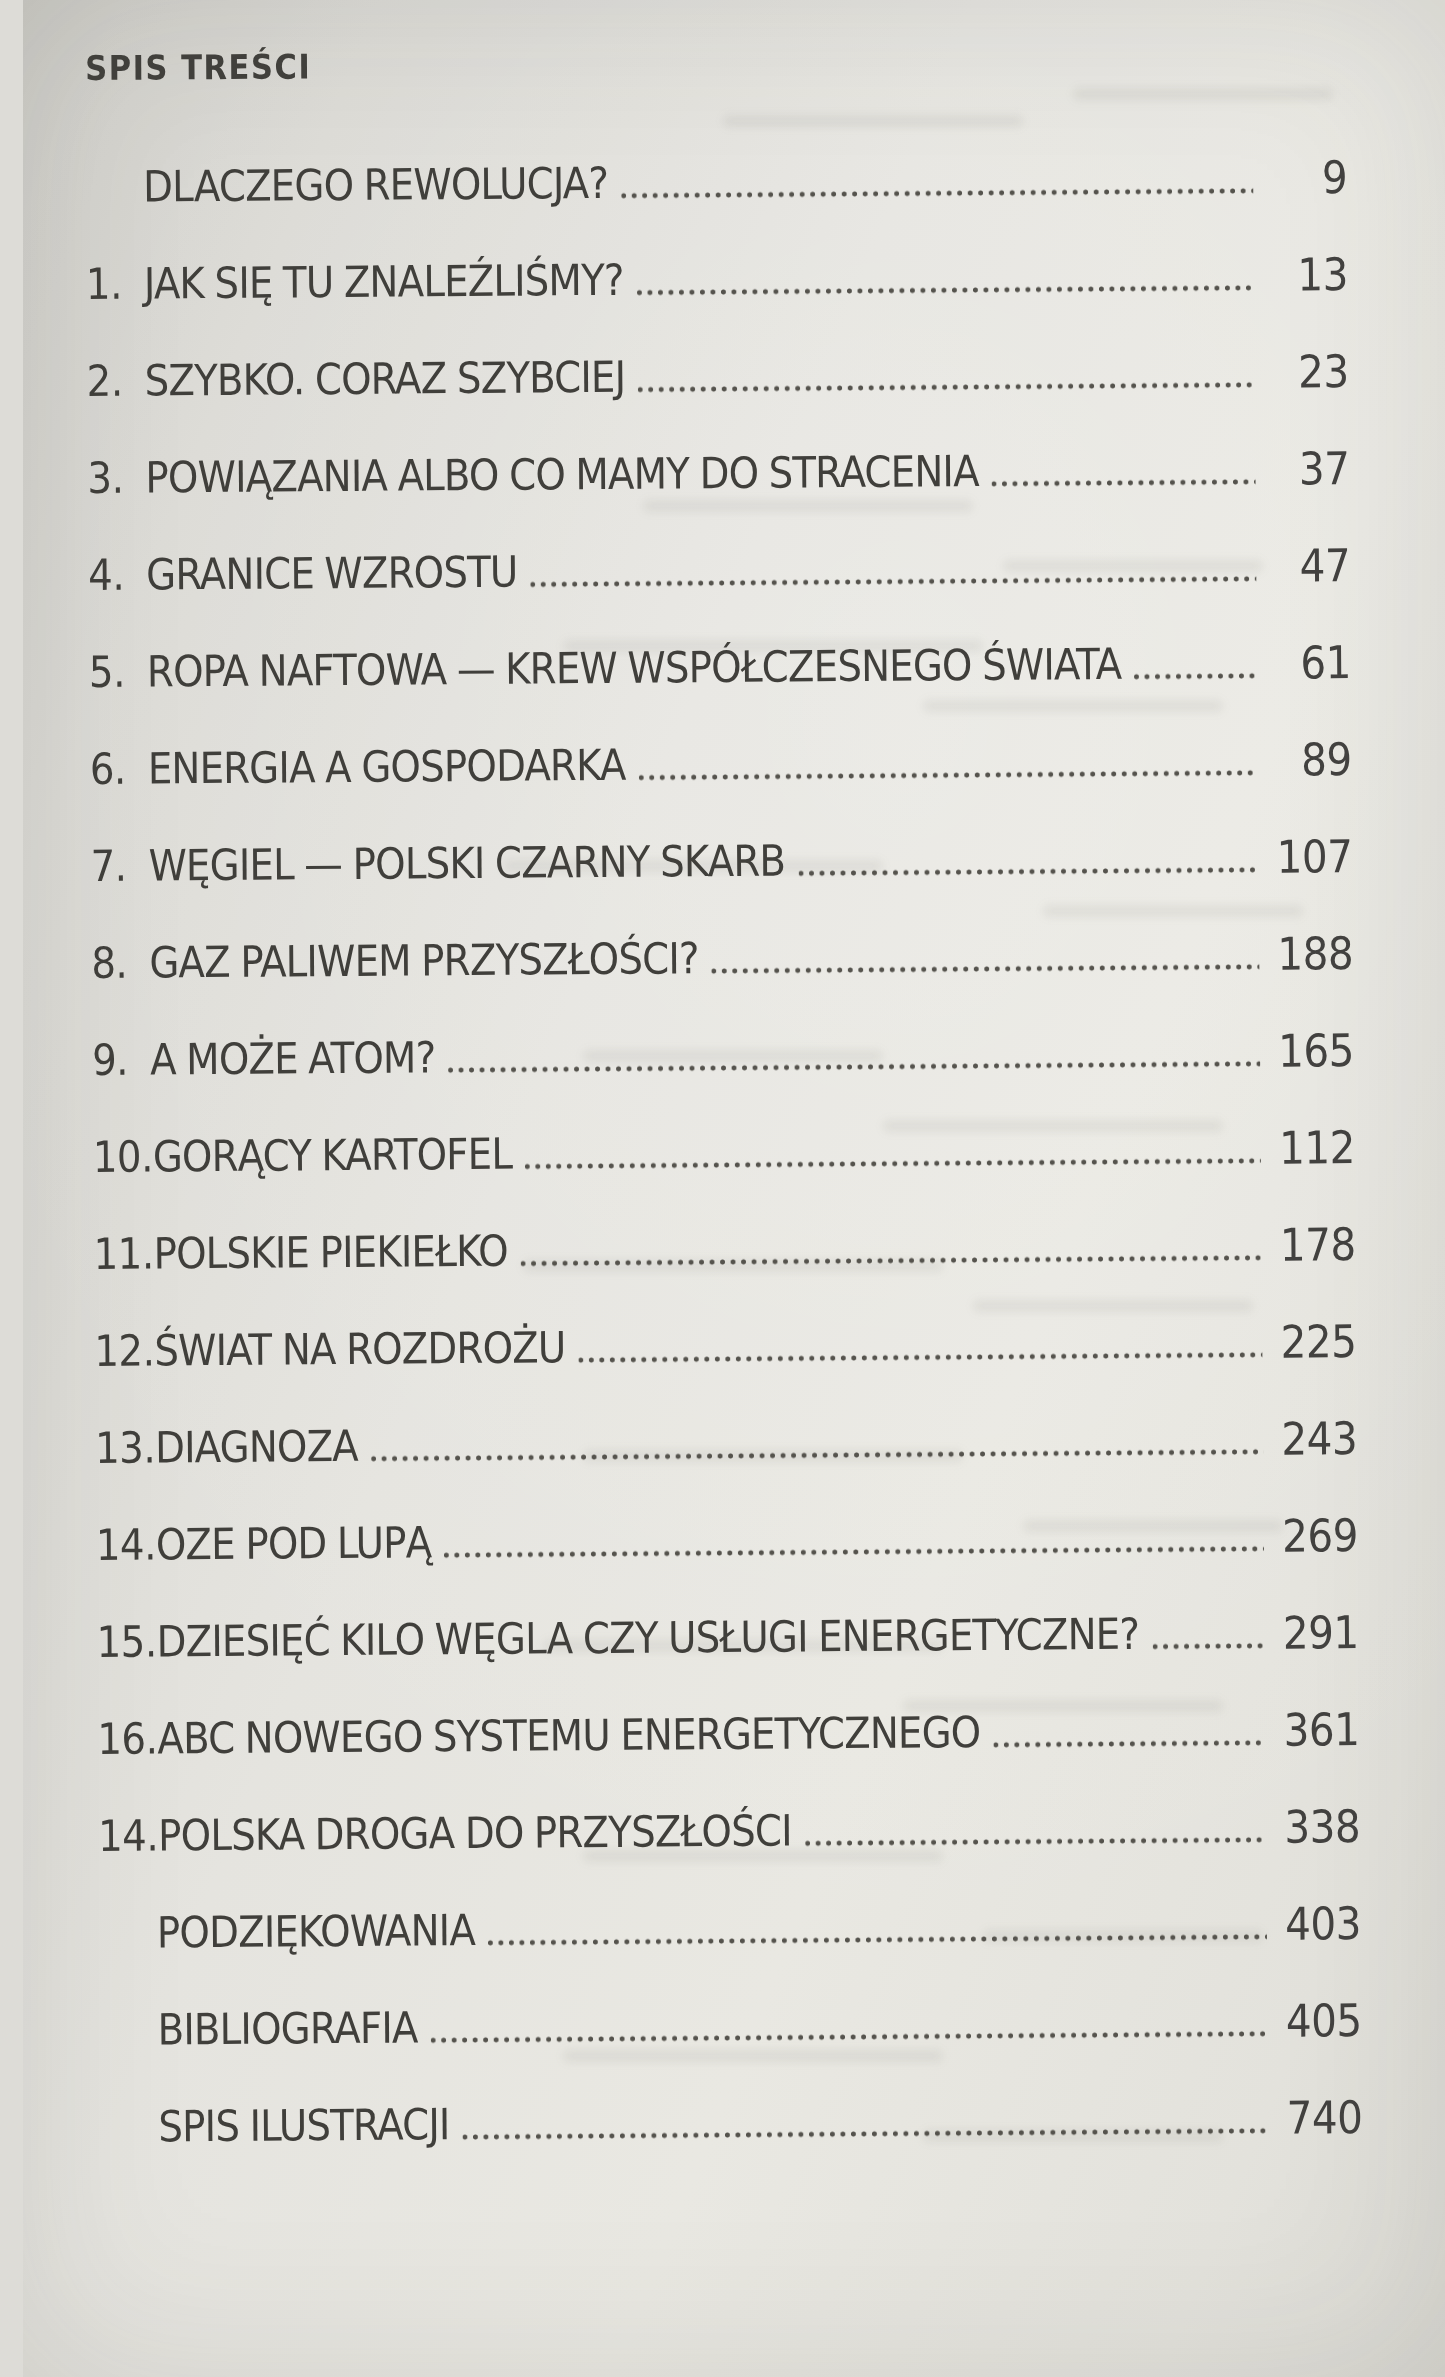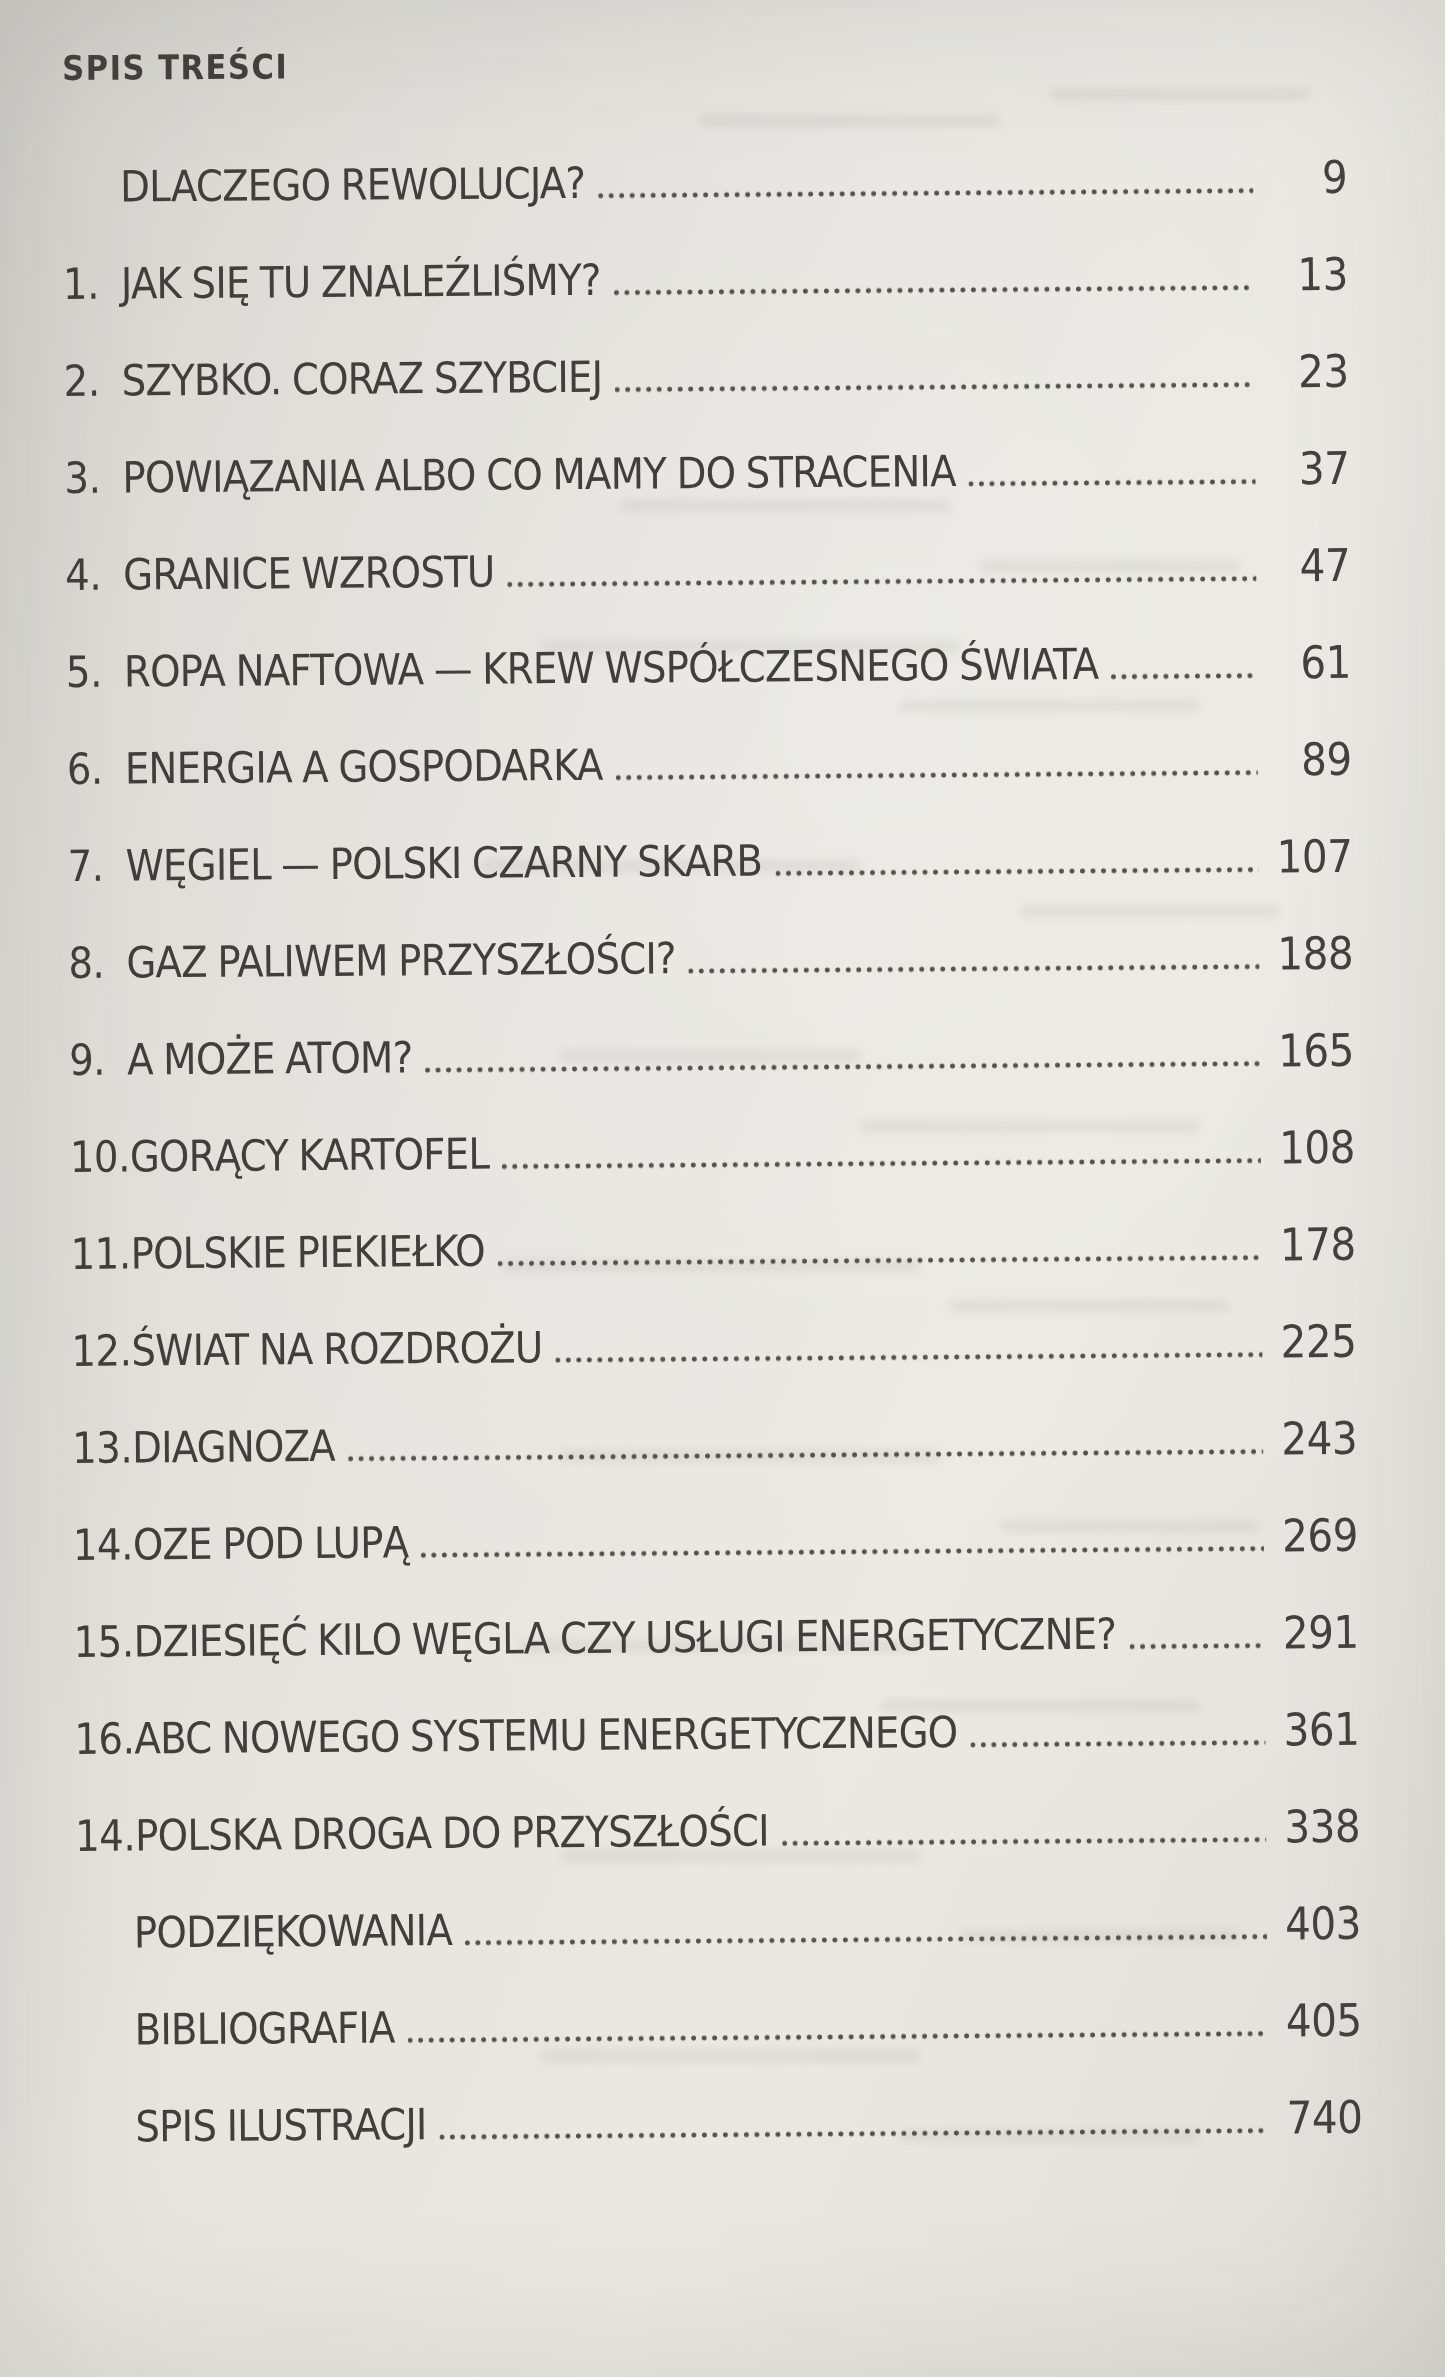--- a/index.html
+++ b/index.html
@@ -12,20 +12,21 @@
     font-family: "DejaVu Sans", "Liberation Sans", sans-serif;
   }
 
   
   .page {
     position: absolute;
     inset: 0;
     background:
       radial-gradient(ellipse 120% 90% at 62% 30%, rgba(255,255,255,0.20), rgba(255,255,255,0) 60%),
       linear-gradient(112deg, #cfcec9 0%, #dbdad5 15%, #e5e4df 40%, #e9e8e2 65%, #e3e2dc 88%, #dcdbd5 100%);
+    margin-left: 23px;
   }
   .page::after {
     content: "";
     position: absolute;
     inset: 0;
     box-shadow: inset 0 0 170px rgba(60,60,52,0.13);
     pointer-events: none;
   }
 
   
@@ -202,21 +203,21 @@
     <span class="num">9.</span>
     <span class="title">A MOŻE ATOM?</span>
     <span class="leader"></span>
     <span class="pg">165</span>
   </div>
 
   <div class="row">
     <span class="num">10.</span>
     <span class="title">GORĄCY KARTOFEL</span>
     <span class="leader"></span>
-    <span class="pg">108</span>
+    <span class="pg">112</span>
   </div>
 
   <div class="row">
     <span class="num">11.</span>
     <span class="title">POLSKIE PIEKIEŁKO</span>
     <span class="leader"></span>
     <span class="pg">178</span>
   </div>
 
   <div class="row">

